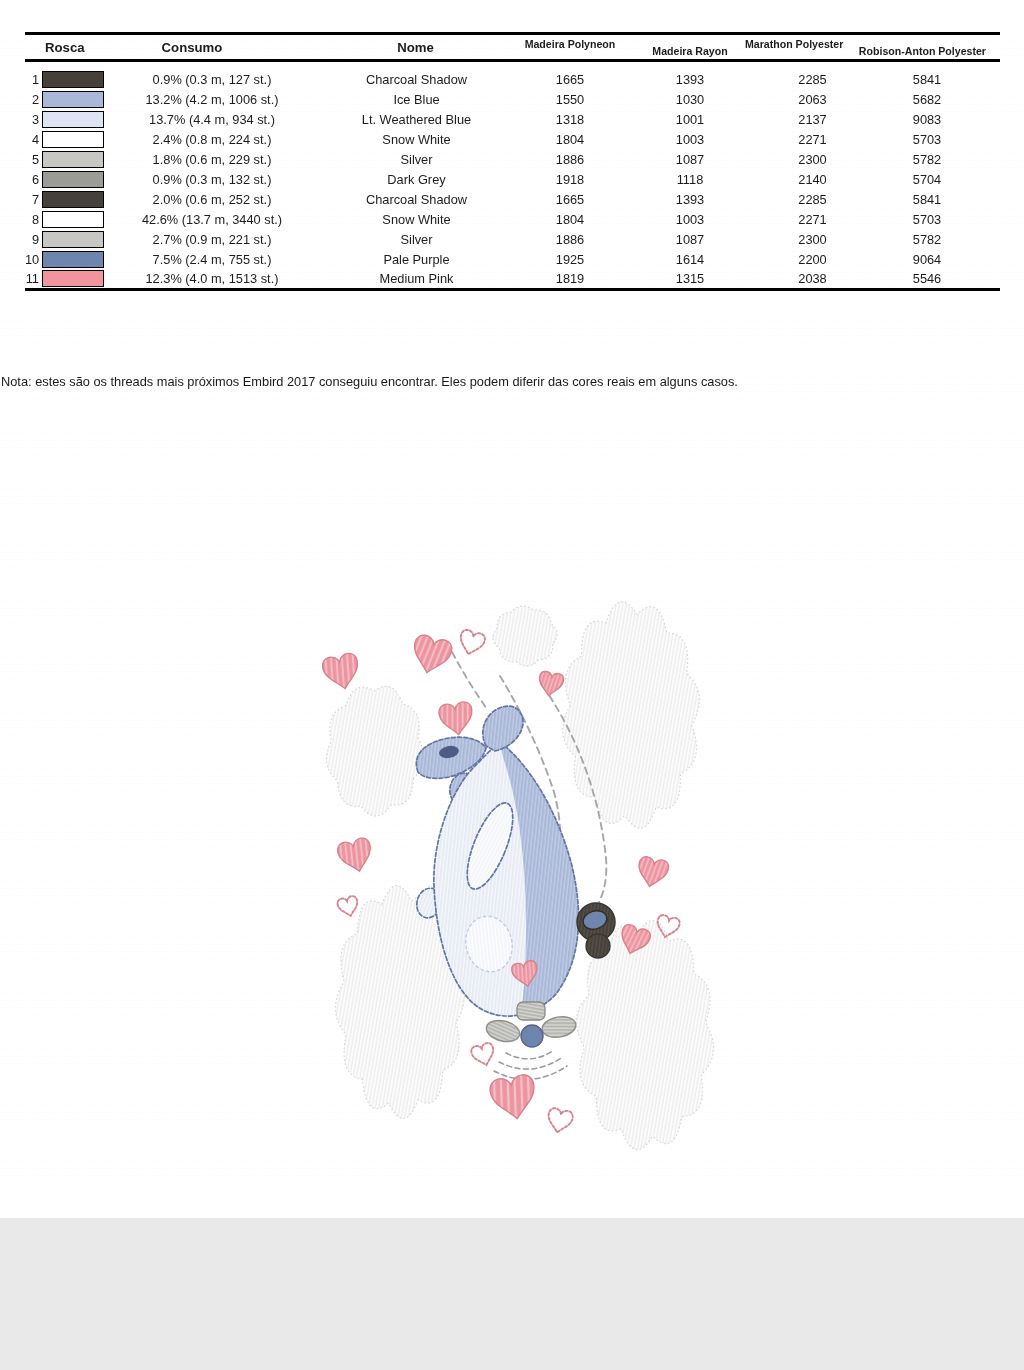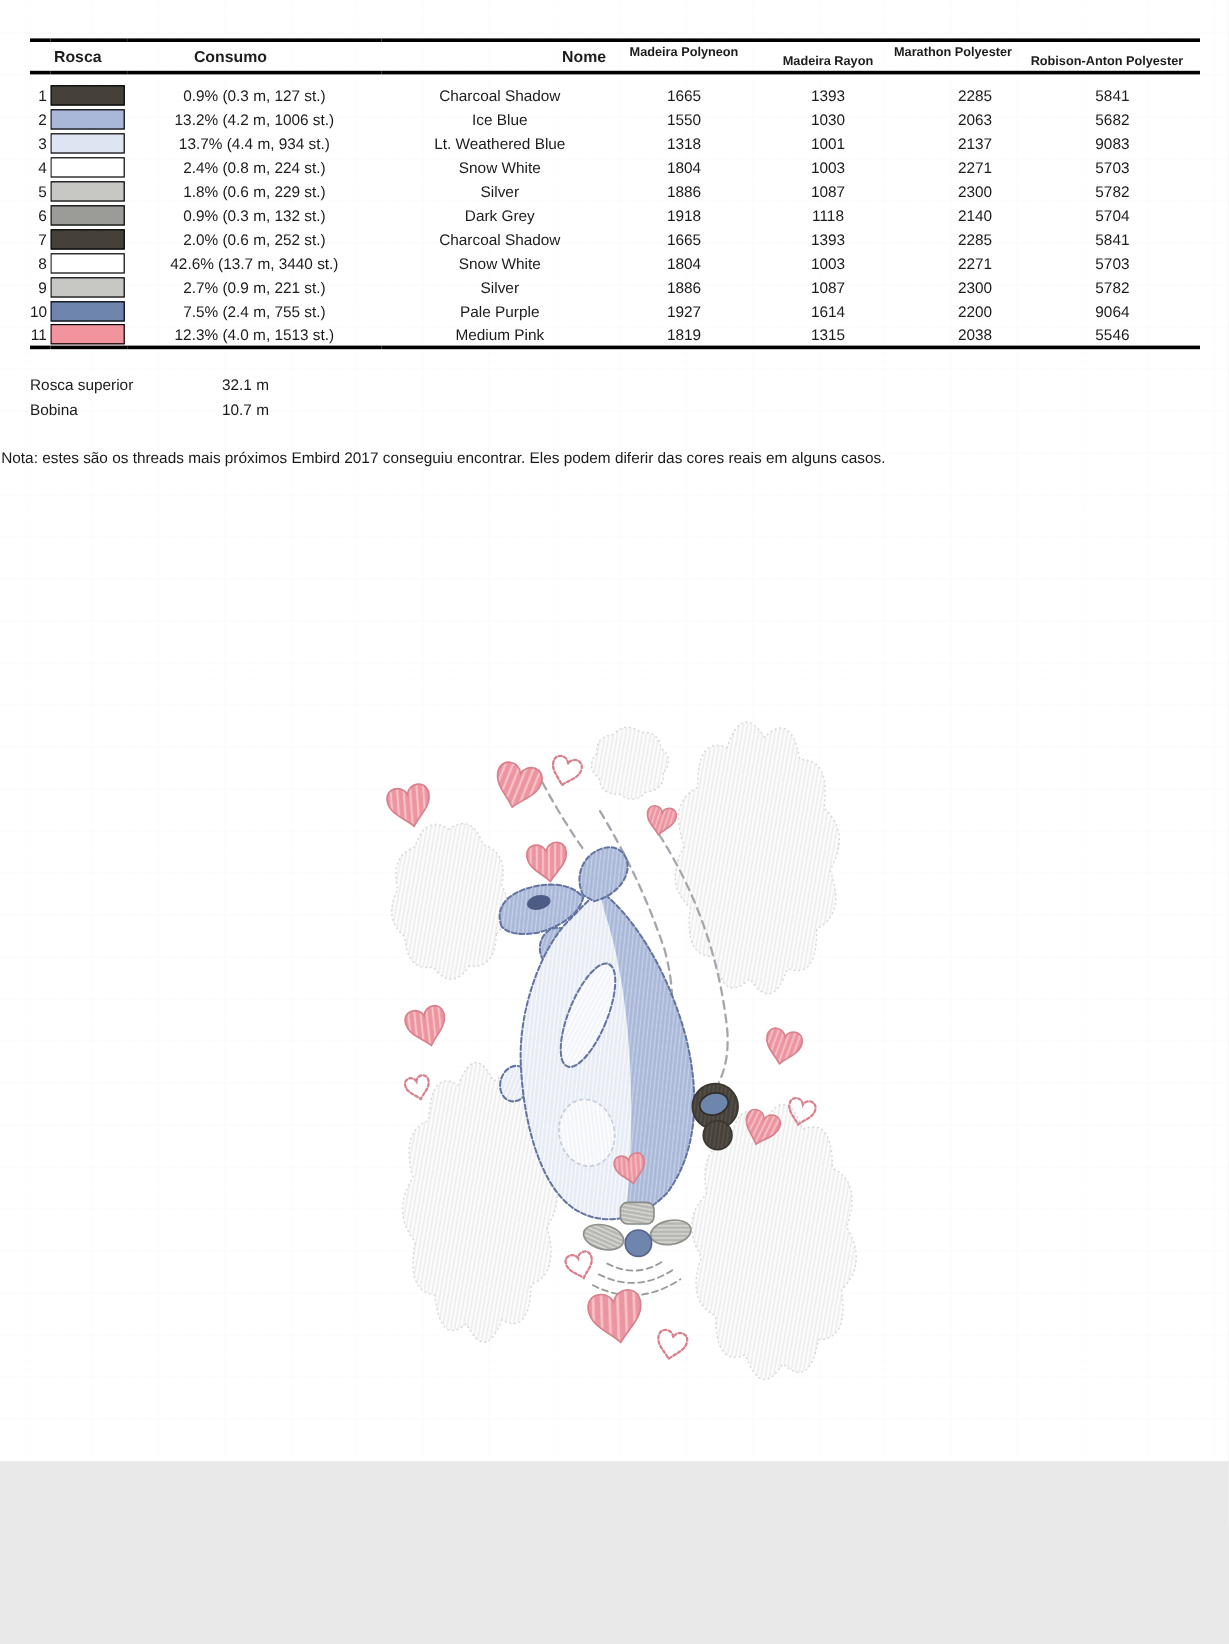--- a/index.html
+++ b/index.html
@@ -17,21 +17,21 @@
   .thread-table {
     position:absolute; left:25px; top:32px; width:975px;
     border-collapse:collapse; table-layout:fixed;
     border-top:3px solid #000; border-bottom:3px solid #000;
     font-size:12.8px; color:#1c1c1c;
   }
   .thread-table thead { border-bottom:3px solid #000; }
   .thread-table thead th { height:27px; font-size:13.2px; font-weight:bold; vertical-align:middle; position:relative; }
   th.h-rosca   { text-align:left; padding-left:20px; }
   th.h-consumo { text-align:center; padding-right:40px; }
-  th.h-nome    { text-align:right; padding-left:8px; }
+  th.h-nome    { text-align:center; padding-left:8px; }
   .sub-h { position:absolute; font-size:10.6px; font-weight:bold; white-space:nowrap; }
   .sub-h.top-c    { top:3px; left:0; right:0; text-align:center; }
   .sub-h.bottom-c { bottom:2px; left:0; right:0; text-align:center;margin-top:12px; }
   .sub-h.top-l    { top:3px; left:0; }
   .sub-h.bottom-r { bottom:2px; right:14px; }
 
   .thread-table tr.spacer td { height:9px; }
   .thread-table tbody tr.t-row { height:20px; }
   .thread-table td { vertical-align:middle; overflow:hidden; white-space:nowrap; }
   td.c-num     { text-align:right; padding-right:3px; }
@@ -202,48 +202,40 @@
           <td class="c-n">2300</td>
           <td class="c-n c-last">5782</td>
         </tr>
         <tr class="t-row">
           <td class="c-num">10</td>
           <td>
             <div class="swatch" style="background:#6e86ae"></div>
           </td>
           <td class="c-consumo">7.5% (2.4 m, 755 st.)</td>
           <td class="c-nome">Pale Purple</td>
-          <td class="c-n">1927</td>
+          <td class="c-n">1925</td>
           <td class="c-n">1614</td>
           <td class="c-n">2200</td>
           <td class="c-n c-last">9064</td>
         </tr>
         <tr class="t-row">
           <td class="c-num">11</td>
           <td>
             <div class="swatch" style="background:#f2949e"></div>
           </td>
           <td class="c-consumo">12.3% (4.0 m, 1513 st.)</td>
           <td class="c-nome">Medium Pink</td>
           <td class="c-n">1819</td>
           <td class="c-n">1315</td>
           <td class="c-n">2038</td>
           <td class="c-n c-last">5546</td>
         </tr>
       </tbody>
   </table>
 
-  <div class="totals">
-    <div>
-      <span class="lab">Rosca superior</span><span>32.1 m</span>
-    </div>
-    <div>
-      <span class="lab">Bobina</span><span>10.7 m</span>
-    </div>
-  </div>
 
   <div class="note">Nota: estes são os threads mais próximos Embird 2017 conseguiu encontrar. Eles podem diferir das cores reais em alguns casos.</div>
 
   <div class="design-wrap">
     <svg id="design-svg" width="430" height="580" viewBox="300 580 430 580" xmlns="http://www.w3.org/2000/svg">
         <defs>
           <pattern id="p-blue" width="3.4" height="3.4" patternUnits="userSpaceOnUse" patternTransform="rotate(6)">
             <rect width="3.4" height="3.4" fill="#a9b8d8"></rect>
             <line x1="1" y1="0" x2="1" y2="3.4" stroke="#c6d0e7" stroke-width="1.15"></line>
           </pattern>

